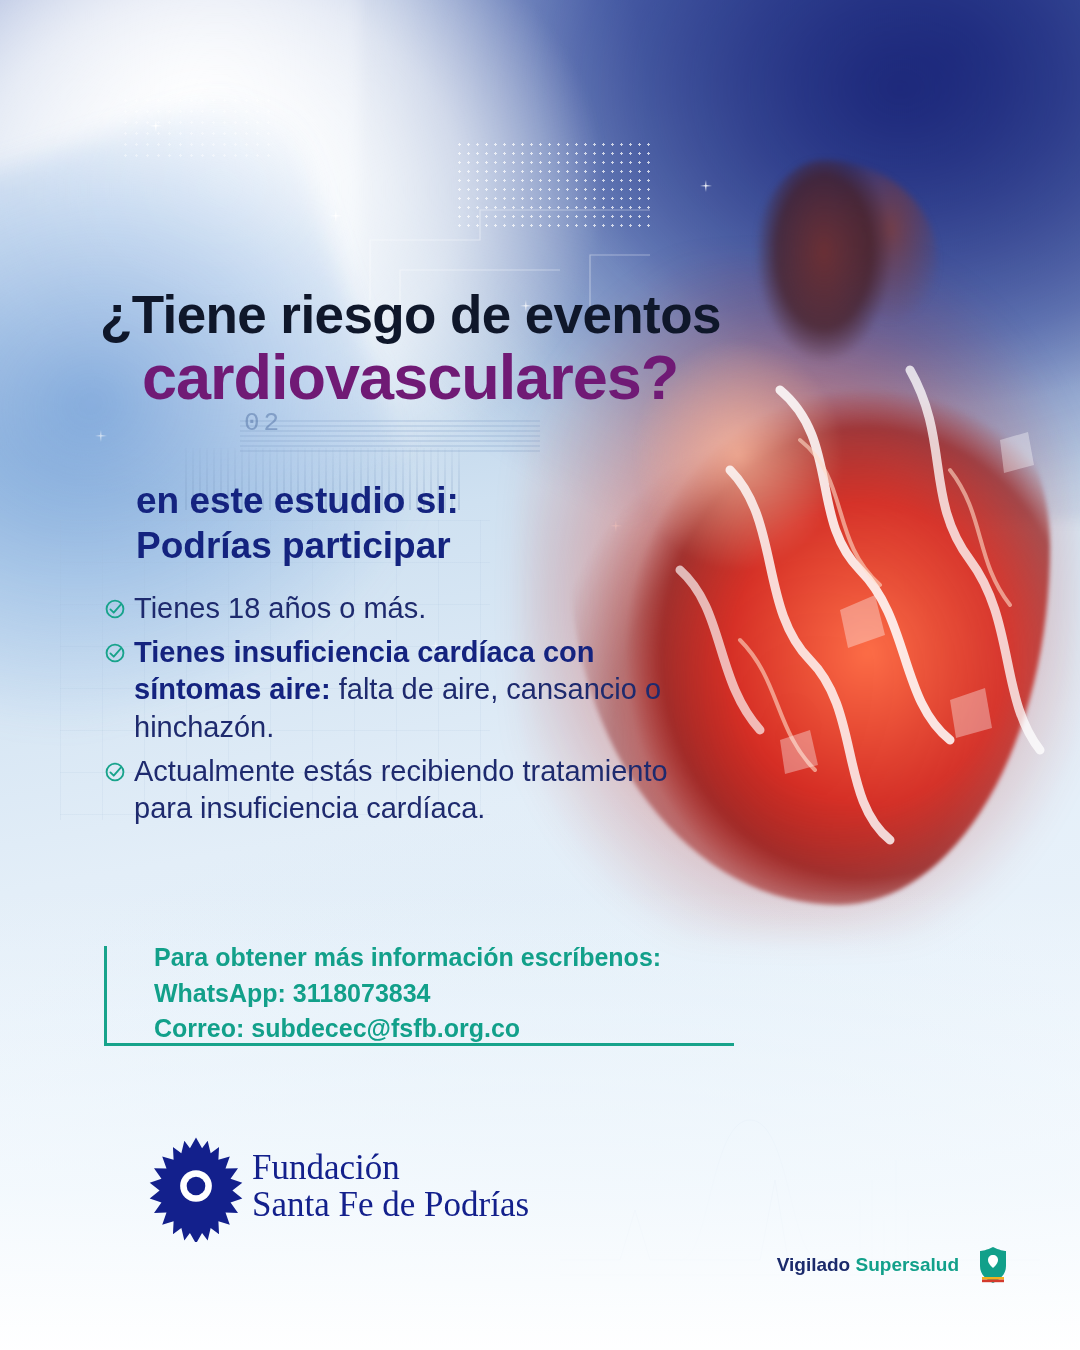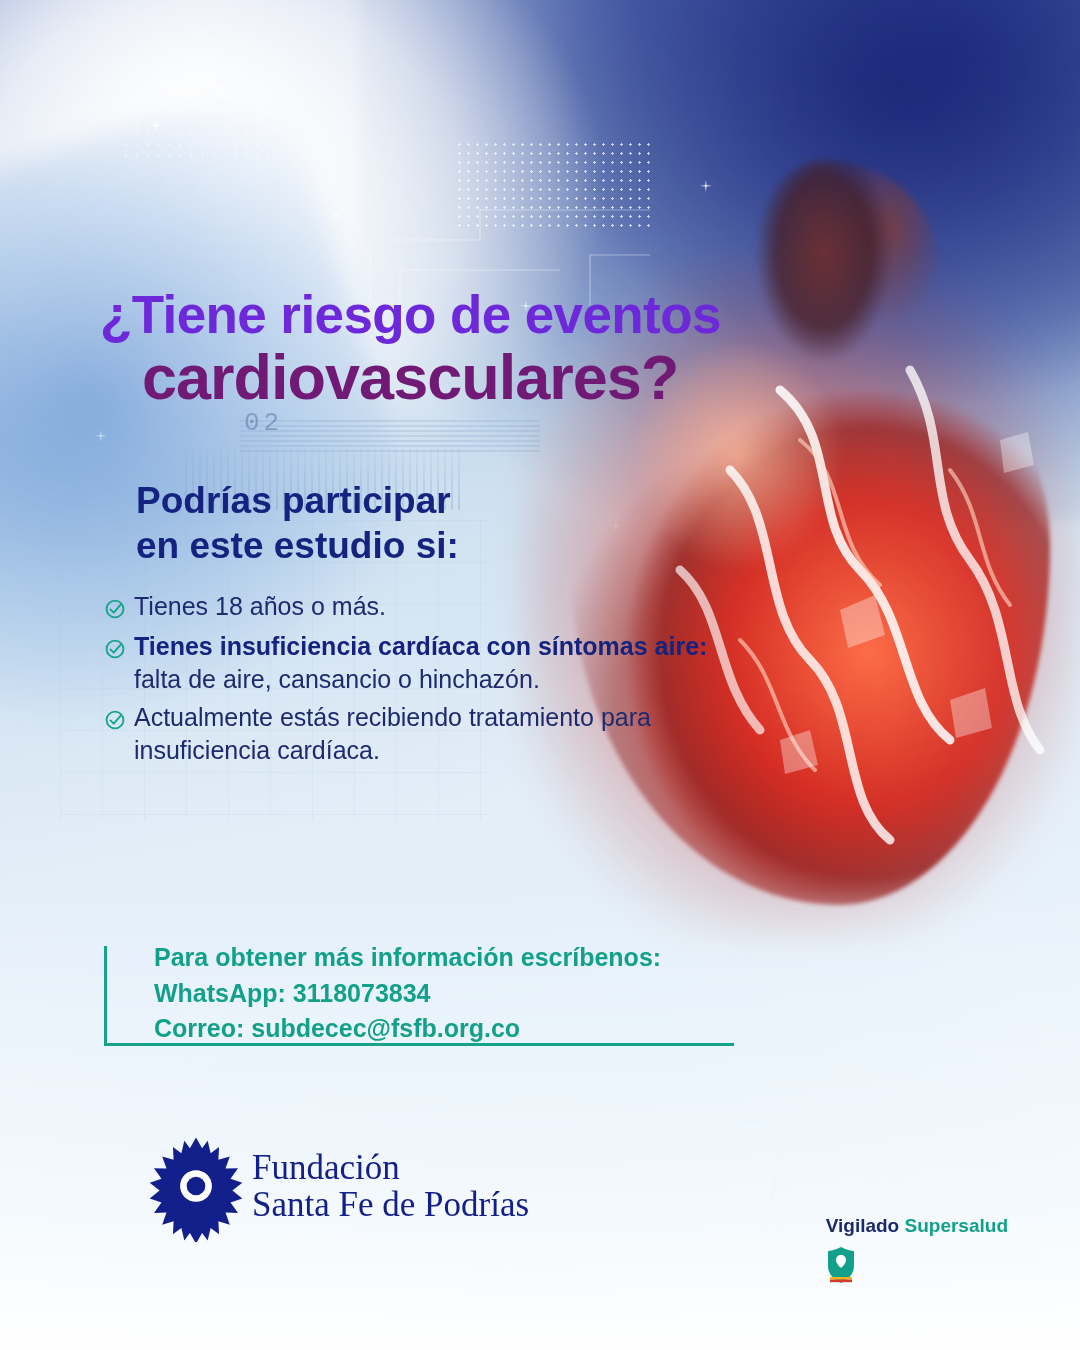--- a/index.html
+++ b/index.html
@@ -200,21 +200,21 @@
   
   .headline {
     position: absolute;
     left: 100px;
     top: 288px;
     width: 760px;
   }
   .headline .l1 {
     font-size: 53px;
     font-weight: 700;
-    color: #6d28d9;
+    color: #0f172a;
     letter-spacing: -0.6px;
     line-height: 1.0;
   }
   .headline .l2 {
     font-size: 63px;
     font-weight: 700;
     color: #701a75;
     letter-spacing: -1px;
     line-height: 1.0;
     margin-top: 5px;
@@ -242,21 +242,21 @@
     align-items: flex-start;
     margin-bottom: 4px;
   }
   .bullet .mark {
     flex: 0 0 auto;
     width: 30px;
     padding-top: 10px;
     color: #17a38b;
   }
   .bullet .txt {
-    font-size: 25px;
+    font-size: 29px;
     line-height: 1.30;
     color: #1e2a6e;
     font-weight: 400;
     padding-top: 2px;
   }
   .bullet .txt b {
     font-weight: 700;
     color: #14237f;
   }
 
@@ -309,22 +309,22 @@
     line-height: 1.06;
   }
   .fsfb-name .n1 { font-size: 35px; }
   .fsfb-name .n2 { font-size: 35px; }
 
   .supersalud {
     position: absolute;
     right: 72px;
     bottom: 66px;
     display: flex;
-    gap: 9px;
-    flex-direction: column;
+    align-items: center;
+    gap: 19px;
   }
   .supersalud .ss-text {
     font-size: 19px;
     font-weight: 700;
     color: #1b2a6b;
     white-space: nowrap;
   }
   .supersalud .ss-text .hi { color: #12a08a; }
   .ss-mark { width: 30px; height: 38px; flex: 0 0 auto; }
 </style>
@@ -398,22 +398,22 @@
   </div>
 
   <div class="bg-bottom-haze"></div>
 
   <div class="headline">
     <div class="l1">¿Tiene riesgo de eventos</div>
     <div class="l2">cardiovasculares?</div>
   </div>
 
   <div class="subhead">
+    <div>en este estudio si:</div>
     <div>Podrías participar</div>
-    <div>en este estudio si:</div>
   </div>
 
   <div class="bullets">
 
     <div class="bullet">
       <span class="mark">
         <svg width="22" height="22" viewBox="0 0 24 24" fill="none" stroke="#17a38b" stroke-width="2">
           <circle cx="12" cy="12" r="9.2"></circle>
           <path d="M7 12.4 L10.6 16 L18 7.4" stroke-linecap="round" stroke-linejoin="round"></path>
         </svg>

